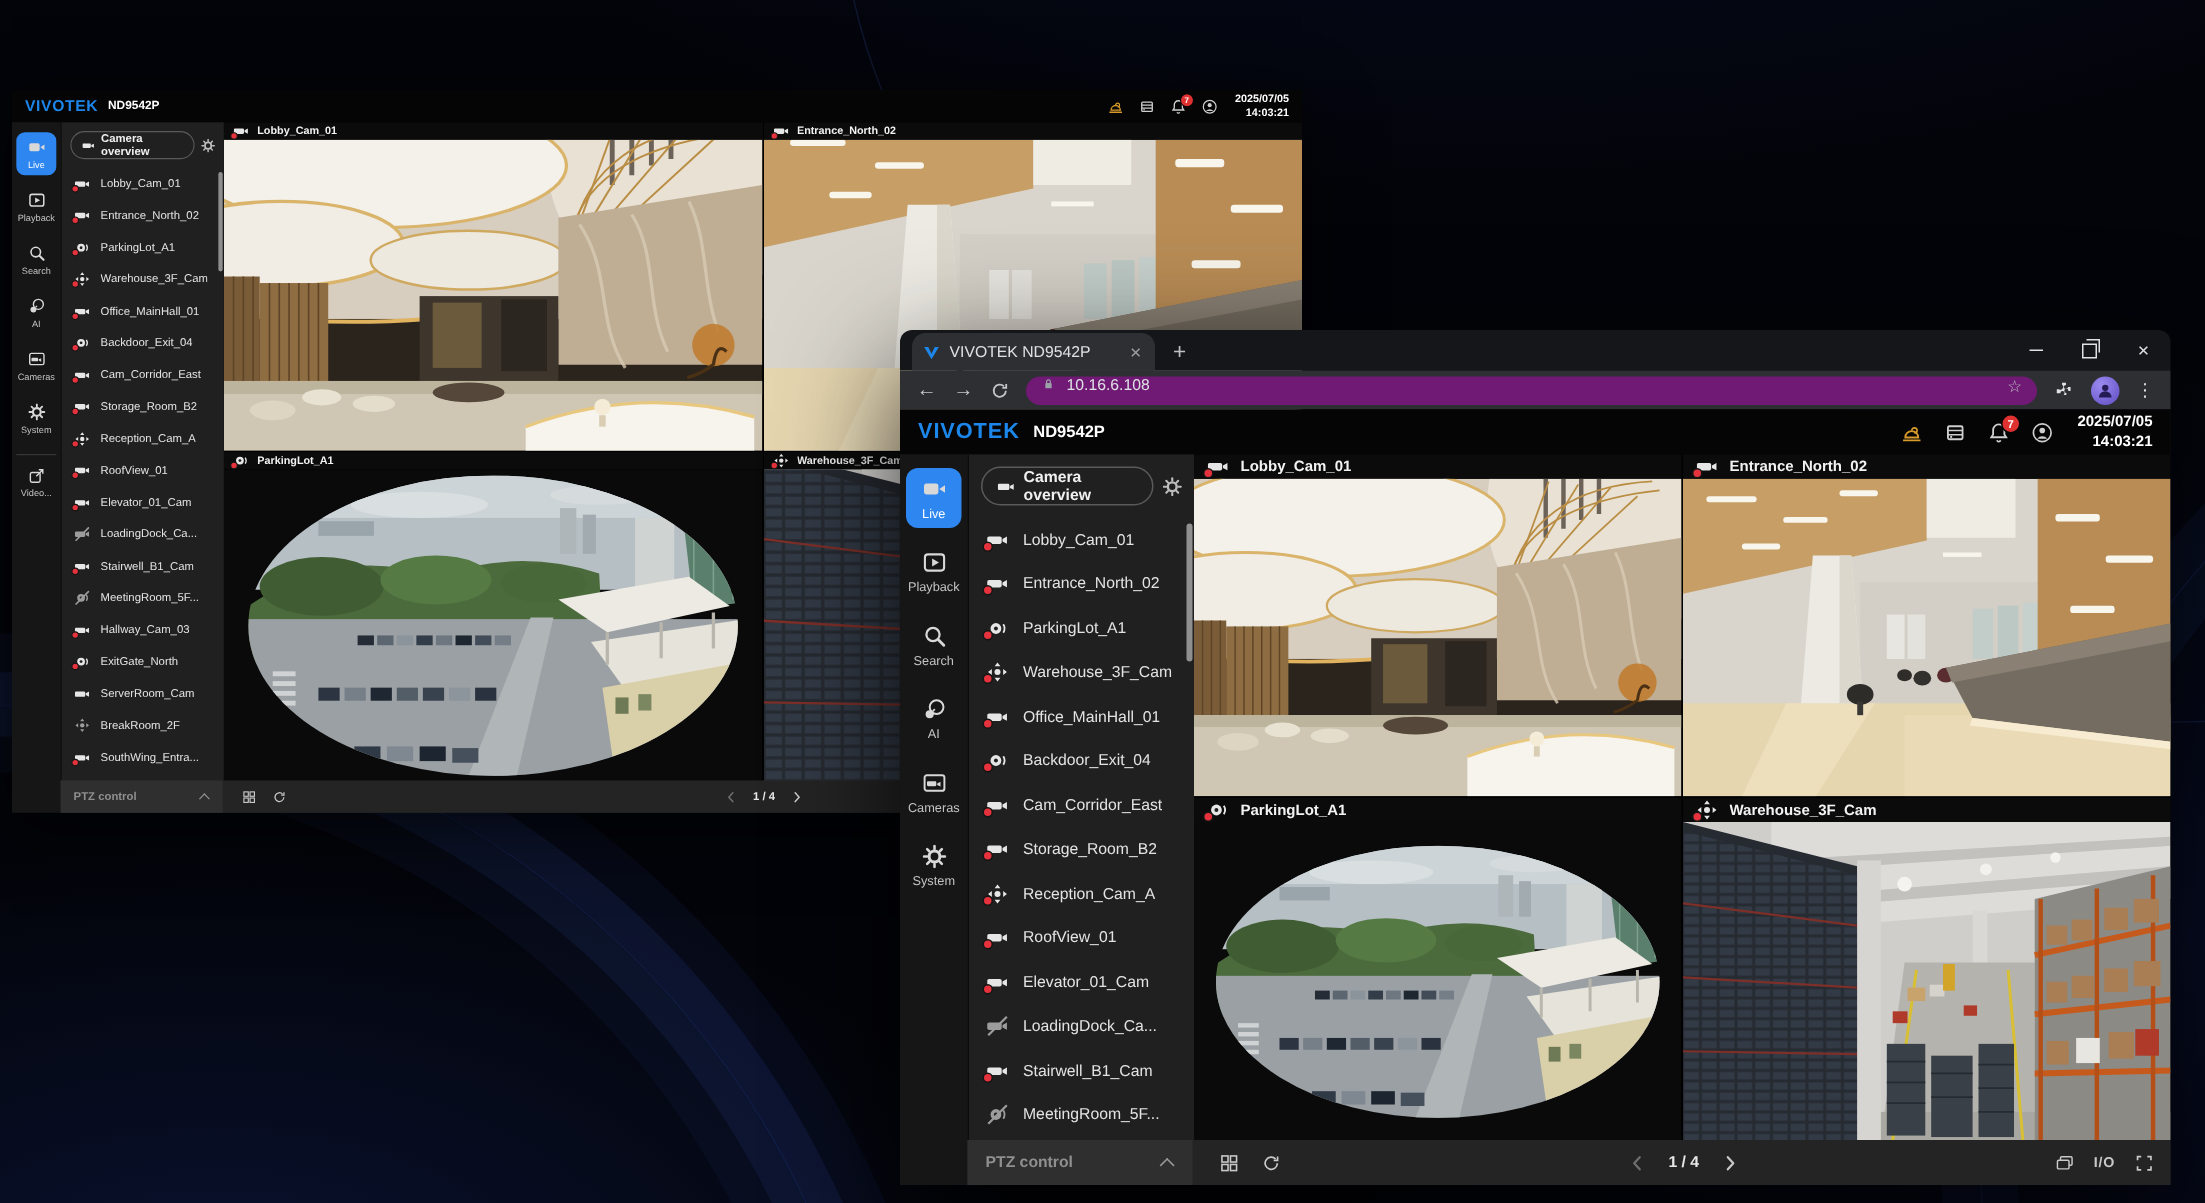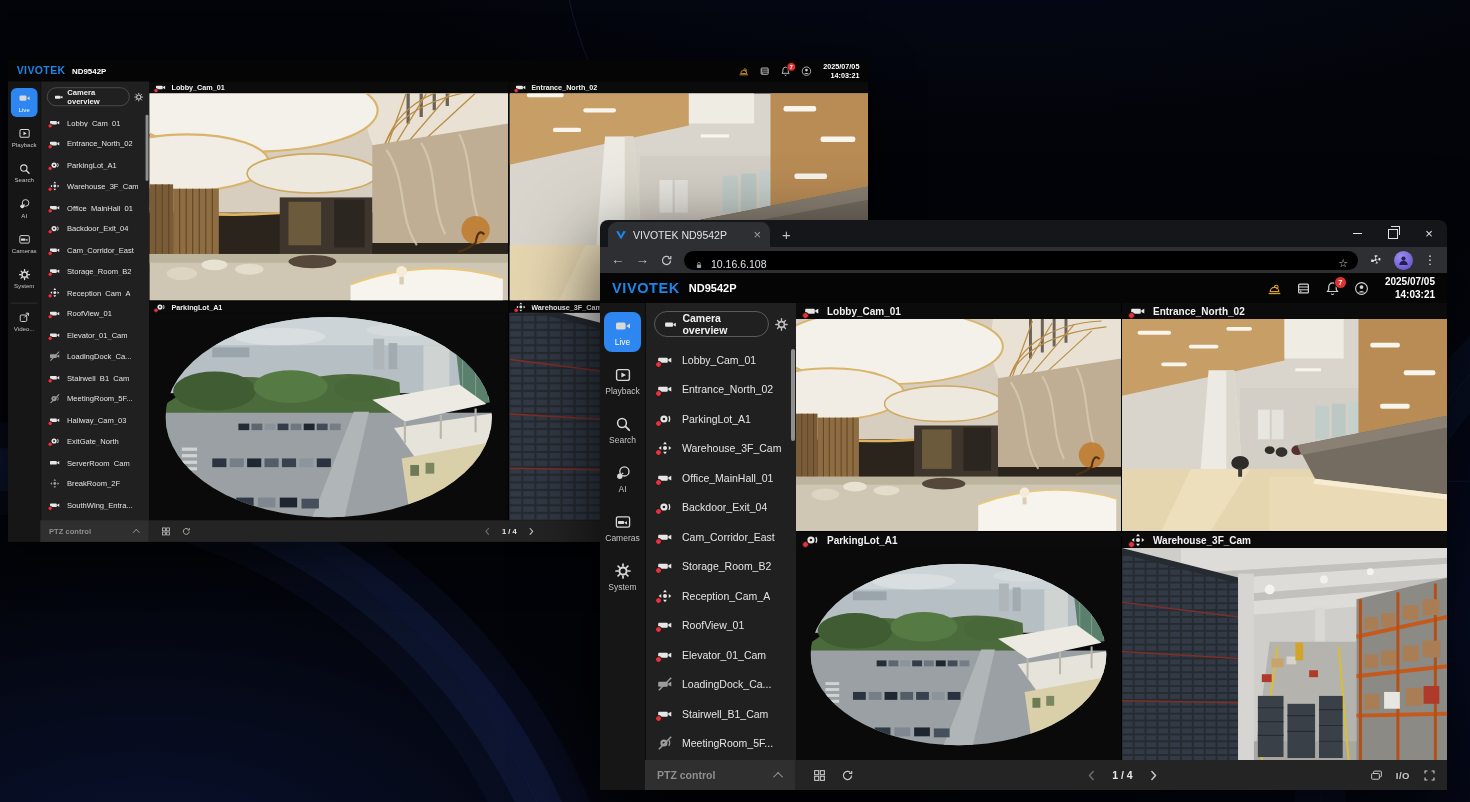--- a/index.html
+++ b/index.html
@@ -40,21 +40,21 @@
   .tab-close{color:#9aa0a6;font-size:13px;line-height:1;padding:0 2px;cursor:default}
   .newtab{color:#bdc1c6;font-size:15px;margin:0 0 5px 12px;line-height:1}
   .wincontrols{margin-left:auto;display:flex;align-self:stretch;align-items:center}
   .wbtn{width:36px;height:100%;display:flex;align-items:center;justify-content:center;color:#dfe1e5;font-size:13px}
   .min-shape{display:block;width:9px;height:1.5px;background:#dfe1e5}
   .restore-shape{position:relative;display:block;width:8px;height:8px;border:1.2px solid #dfe1e5}
   .restore-shape::before{content:"";position:absolute;left:1.5px;top:-4px;width:8px;height:8px;border:1.2px solid #dfe1e5;border-left:none;border-bottom:none}
   .toolbar{height:26px;background:#2e2f33;display:flex;align-items:center;gap:11px;padding:0 11px;flex-shrink:0}
   .nav-arrow{color:#c2c6ca;font-size:13.5px;line-height:1}
   .tb-ic{width:13px;height:13px;color:#c2c6ca}
-  .urlbar{flex:1;height:19px;background:#000000;border-radius:10px;display:flex;align-items:flex-end;gap:7px;
+  .urlbar{flex:1;height:19px;background:#701a75;border-radius:10px;display:flex;align-items:flex-start;gap:7px;
     padding:0 10px;color:#dfe1e5;font-size:10.5px}
   .lock-ic{width:10px;height:10px;color:#9aa0a6;flex-shrink:0}
   .url-text{white-space:nowrap}
   .star{margin-left:auto;color:#bdc1c6;font-size:11px}
   .puzzle-ic{width:14px;height:14px;color:#dfe1e5}
   .avatar{width:19px;height:19px;border-radius:50%;background:radial-gradient(circle at 35% 30%, #9b8bef, #5f4bc2);
     display:flex;align-items:center;justify-content:center;overflow:hidden}
   .avatar svg{width:13px;height:13px;color:#241c55}
   .dots{color:#dfe1e5;font-size:12px}
 

